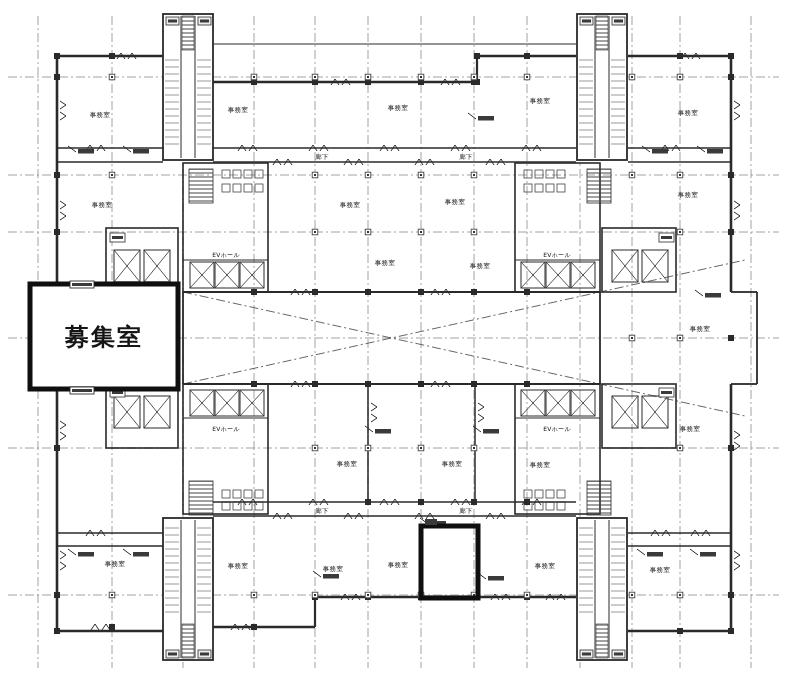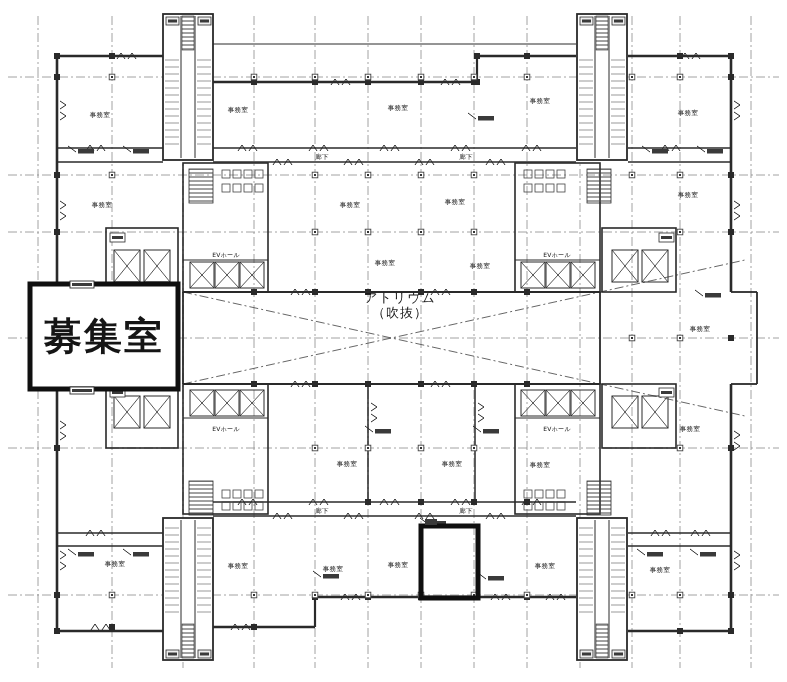--- a/index.html
+++ b/index.html
@@ -1,21 +1,21 @@
 <!DOCTYPE html>
 <html><head>
 <meta charset="utf-8">
 <style>
   html,body{margin:0;padding:0;background:#e8e8e8;}
   .sheet{position:relative;width:787px;height:682px;background:#ffffff;overflow:hidden;
          font-family:"DejaVu Sans",sans-serif;}
   svg{position:absolute;left:0;top:0;}
   .overlay{position:absolute;color:#151515;}
   .recruit{left:30px;top:284px;width:148px;height:105px;display:flex;align-items:center;
-           justify-content:center;font-size:38px;font-weight:600;letter-spacing:2px;}
+           justify-content:center;font-size:24px;font-weight:600;letter-spacing:2px;}
   .atrium{left:330px;top:290px;width:140px;text-align:center;font-size:13px;line-height:15px;
           letter-spacing:1px;font-weight:500;}
 </style>
 </head>
 <body>
 
 <div class="sheet">
   <svg id="plan" width="787" height="682" viewBox="0 0 787 682">
       <defs>
         <pattern id="steps" width="4" height="4" patternUnits="userSpaceOnUse">
@@ -566,17 +566,13 @@
       <text x="115" y="566" font-size="6.5" fill="#111" text-anchor="middle" font-family="&quot;DejaVu Sans&quot;,sans-serif" letter-spacing="0.3">事務室</text>
       <text x="238" y="568" font-size="6.5" fill="#111" text-anchor="middle" font-family="&quot;DejaVu Sans&quot;,sans-serif" letter-spacing="0.3">事務室</text>
       <text x="333" y="571" font-size="6.5" fill="#111" text-anchor="middle" font-family="&quot;DejaVu Sans&quot;,sans-serif" letter-spacing="0.3">事務室</text>
       <text x="398" y="567" font-size="6.5" fill="#111" text-anchor="middle" font-family="&quot;DejaVu Sans&quot;,sans-serif" letter-spacing="0.3">事務室</text>
       <text x="545" y="568" font-size="6.5" fill="#111" text-anchor="middle" font-family="&quot;DejaVu Sans&quot;,sans-serif" letter-spacing="0.3">事務室</text>
       <text x="660" y="572" font-size="6.5" fill="#111" text-anchor="middle" font-family="&quot;DejaVu Sans&quot;,sans-serif" letter-spacing="0.3">事務室</text>
     </svg>
 
   <div class="overlay recruit">募集室</div>
 
-  <div class="overlay atrium">
-    <div>アトリウム</div>
-    <div>（吹抜）</div>
-  </div>
 </div>
 
 </body></html>

